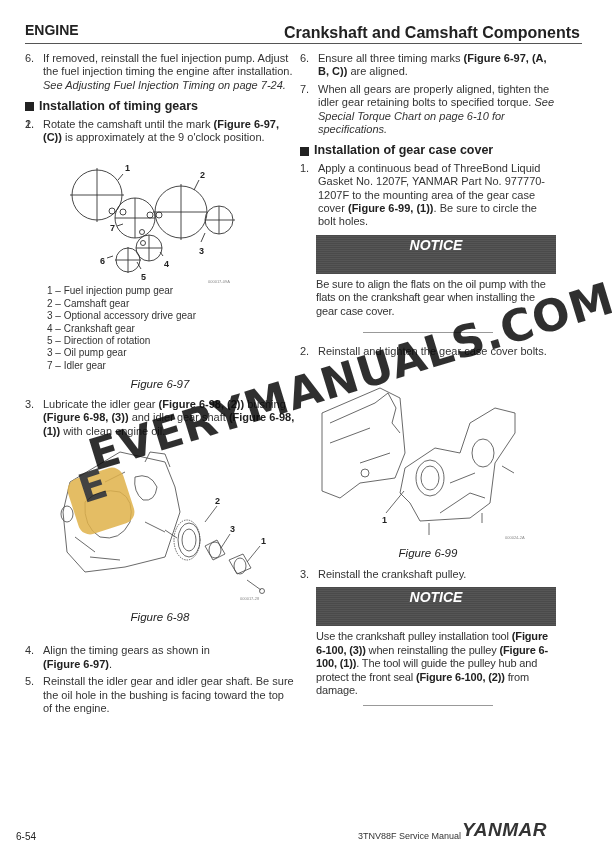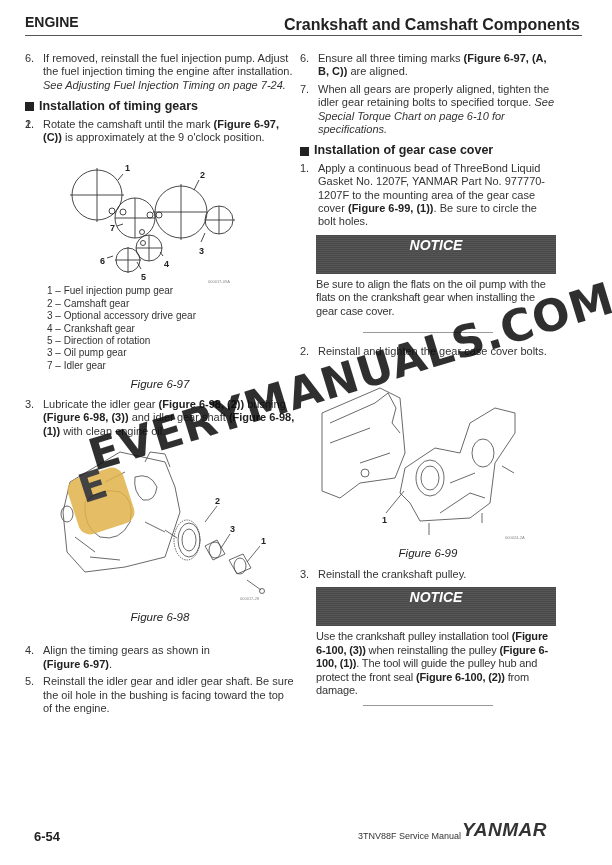--- a/index.html
+++ b/index.html
@@ -1,37 +1,37 @@
 <!DOCTYPE html>
 <html><head>
 <meta charset="utf-8">
 <style>
   * { box-sizing: border-box; margin: 0; padding: 0; }
   html, body { width: 612px; height: 865px; background: #fff; overflow: hidden; }
   body { position: relative; font-family: "Liberation Sans", sans-serif; color: #333; font-size: 11px; line-height: 13.4px; }
-  .header { position: absolute; left: 25px; top: 16px; width: 557px; height: 20px; border-bottom: 1.5px solid #555; }
+  .header { position: absolute; left: 25px; top: 24px; width: 557px; height: 20px; border-bottom: 1.5px solid #555; }
   .header .left { position: absolute; left: 0; top: 0; font-weight: bold; font-size: 14px; color: #222; }
   .header .right { position: absolute; right: 2px; top: 2px; font-weight: bold; font-size: 16px; color: #222; }
   .col { position: absolute; top: 52px; }
   .col-left { left: 25px; width: 270px; }
   .col-right { left: 300px; width: 256px; }
   .step { position: relative; padding-left: 18px; margin-bottom: 4px; }
   .step .num { position: absolute; left: 0; top: 0; }
   .b { font-weight: bold; color: #222; }
   .i { font-style: italic; }
   .section { font-weight: bold; font-size: 12.5px; color: #222; margin: 8px 0 4px 0; display: flex; align-items: center; }
   .section .sq { display: inline-block; width: 9px; height: 9px; background: #222; margin-right: 5px; }
   .figure { position: relative; }
   .caption { text-align: center; font-weight: normal; font-style: italic; font-size: 11.5px; color: #222; }
   .legend { padding-left: 22px; font-size: 10px; line-height: 12.4px; }
   .legend div { white-space: nowrap; }
   .notice-bar { background: repeating-linear-gradient(0deg,#4a4a4a 0,#4a4a4a 1px,#555 1px,#555 2px); color: #fff; text-align: center; font-weight: bold; font-style: italic; font-size: 14px; height: 39px; line-height: 21px; margin: 6px 0 4px 16px; }
   .notice-text { margin-left: 16px; letter-spacing: -0.15px; }
   .rule { height: 1px; background: #999; width: 130px; margin: 14px auto 12px auto; }
-  .footer-left { position: absolute; left: 34px; top: 830px; font-weight: bold; font-size: 13px; color: #222; }
+  .footer-left { position: absolute; left: 16px; top: 830px; font-weight: normal; font-size: 10px; color: #222; }
   .footer-mid { position: absolute; left: 358px; top: 830px; font-size: 9px; color: #333; }
   .footer-brand { position: absolute; left: 462px; top: 823px; font-weight: bold; font-style: italic; font-size: 19px; color: #333; letter-spacing: 0.5px; }
   .fig-id { position: absolute; font-size: 4px; color: #888; }
   .watermark { position: absolute; left: 88px; top: 450px; font-family: "DejaVu Sans", sans-serif; font-weight: bold; font-size: 44px; color: rgba(10,10,10,0.85); transform: rotate(-17deg); transform-origin: 0 0; white-space: nowrap; letter-spacing: 1px; pointer-events: none; }
   .wm-logo { position: absolute; left: 72px; top: 472px; width: 58px; height: 58px; border-radius: 12px; background: #e0b24a; opacity: 0.85; transform: rotate(-18deg); }
   .wm-logo span { position: absolute; left: 12px; top: 6px; font-size: 40px; font-weight: bold; color: #222; font-family: "DejaVu Sans", sans-serif; }
 </style>
 </head>
 <body>
 

